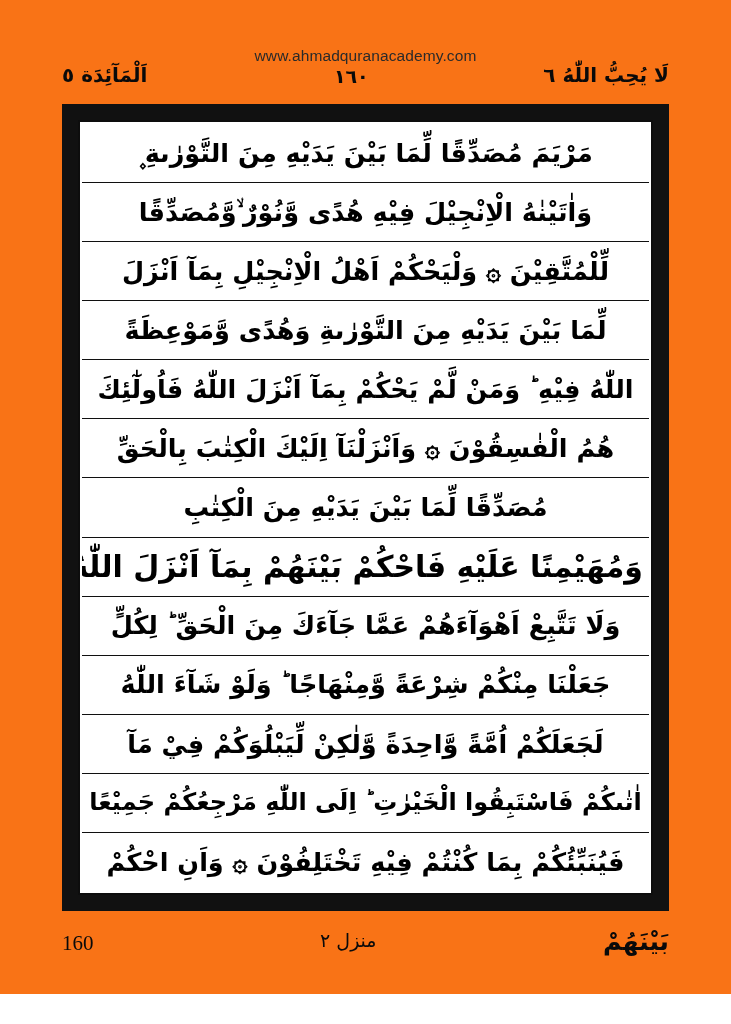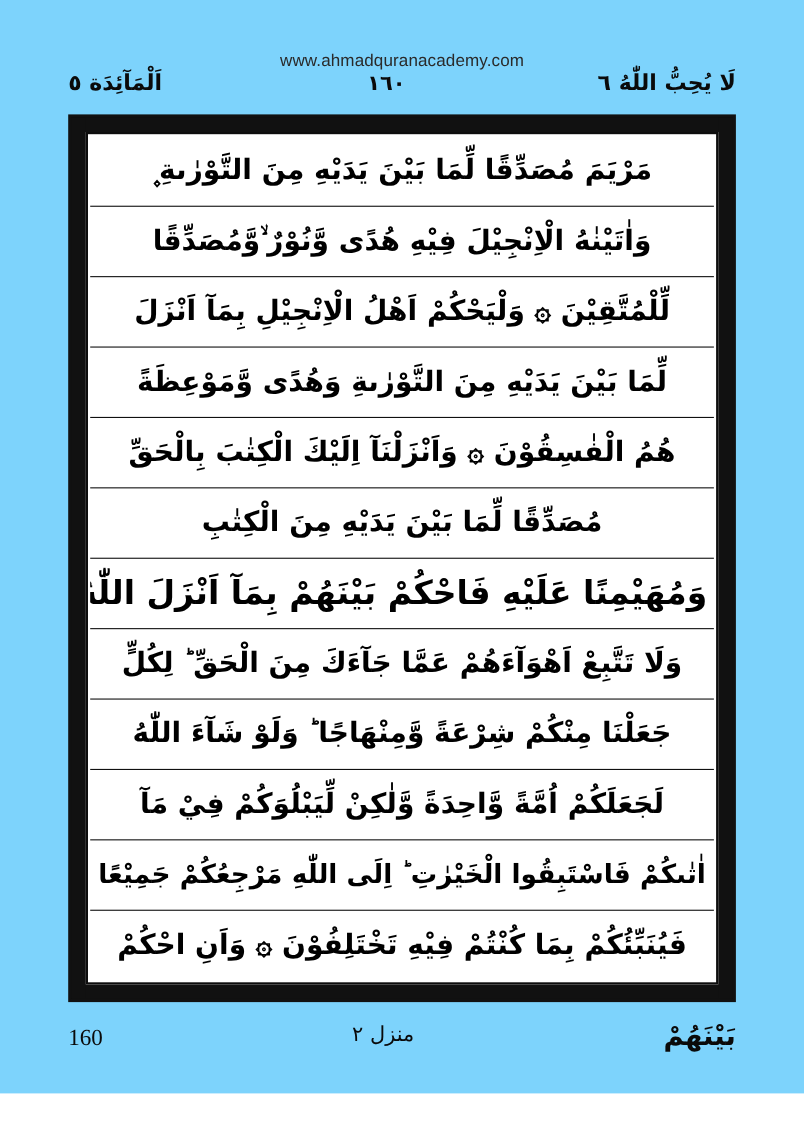--- a/index.html
+++ b/index.html
@@ -6,21 +6,21 @@
   html, body {
     margin: 0; padding: 0;
     width: 731px; height: 1024px;
     background: #ffffff;
     font-family: "Liberation Serif", serif;
   }
   #page {
     position: relative;
     width: 731px;
     height: 994px;
-    background: #7dd3fc;
+    background: #f97316;
     overflow: hidden;
   }
 
   
   .site-url {
     position: absolute;
     top: 47px;
     left: 0; right: 0;
     text-align: center;
     font-family: "Liberation Sans", sans-serif;
@@ -194,20 +194,23 @@
           <div class="aya-line">
             <div class="aya-text" style="font-size: 25.5px;">وَاٰتَيْنٰهُ الْاِنْجِيْلَ فِيْهِ هُدًى وَّنُوْرٌ ۙوَّمُصَدِّقًا</div>
           </div>
           <div class="aya-line">
             <div class="aya-text" style="font-size: 25.5px;">لِّلْمُتَّقِيْنَ ۞ وَلْيَحْكُمْ اَهْلُ الْاِنْجِيْلِ بِمَآ اَنْزَلَ</div>
           </div>
           <div class="aya-line">
             <div class="aya-text" style="font-size: 25.5px;">لِّمَا بَيْنَ يَدَيْهِ مِنَ التَّوْرٰىةِ وَهُدًى وَّمَوْعِظَةً</div>
           </div>
           <div class="aya-line">
+            <div class="aya-text" style="font-size: 25.5px;">اللّٰهُ فِيْهِ ؕ وَمَنْ لَّمْ يَحْكُمْ بِمَآ اَنْزَلَ اللّٰهُ فَاُولٰٓئِكَ</div>
+          </div>
+          <div class="aya-line">
             <div class="aya-text" style="font-size: 25.5px;">هُمُ الْفٰسِقُوْنَ ۞ وَاَنْزَلْنَآ اِلَيْكَ الْكِتٰبَ بِالْحَقِّ</div>
           </div>
           <div class="aya-line">
             <div class="aya-text" style="font-size: 25.5px;">مُصَدِّقًا لِّمَا بَيْنَ يَدَيْهِ مِنَ الْكِتٰبِ</div>
           </div>
           <div class="aya-line">
             <div class="aya-text" style="font-size: 30px;">وَمُهَيْمِنًا عَلَيْهِ فَاحْكُمْ بَيْنَهُمْ بِمَآ اَنْزَلَ اللّٰهُ</div>
           </div>
           <div class="aya-line">
             <div class="aya-text" style="font-size: 25.5px;">وَلَا تَتَّبِعْ اَهْوَآءَهُمْ عَمَّا جَآءَكَ مِنَ الْحَقِّ ؕ لِكُلٍّ</div>

